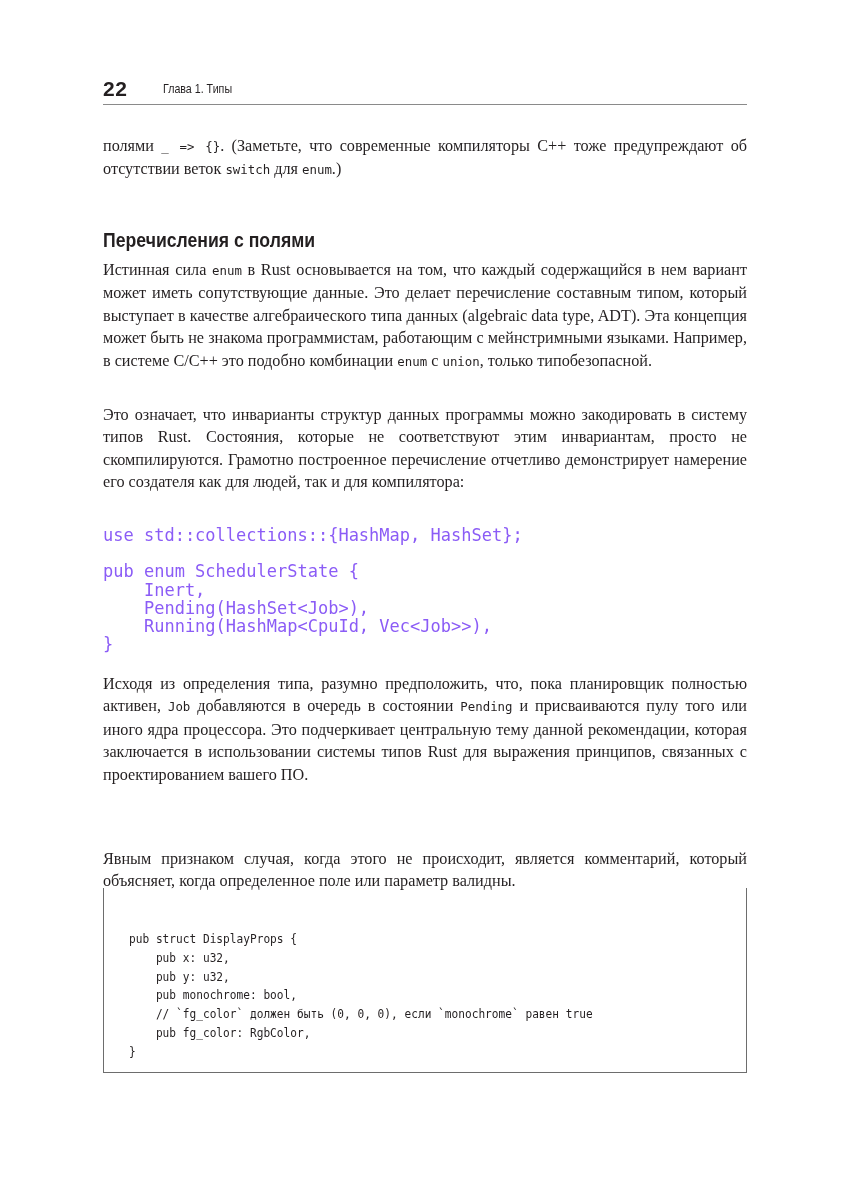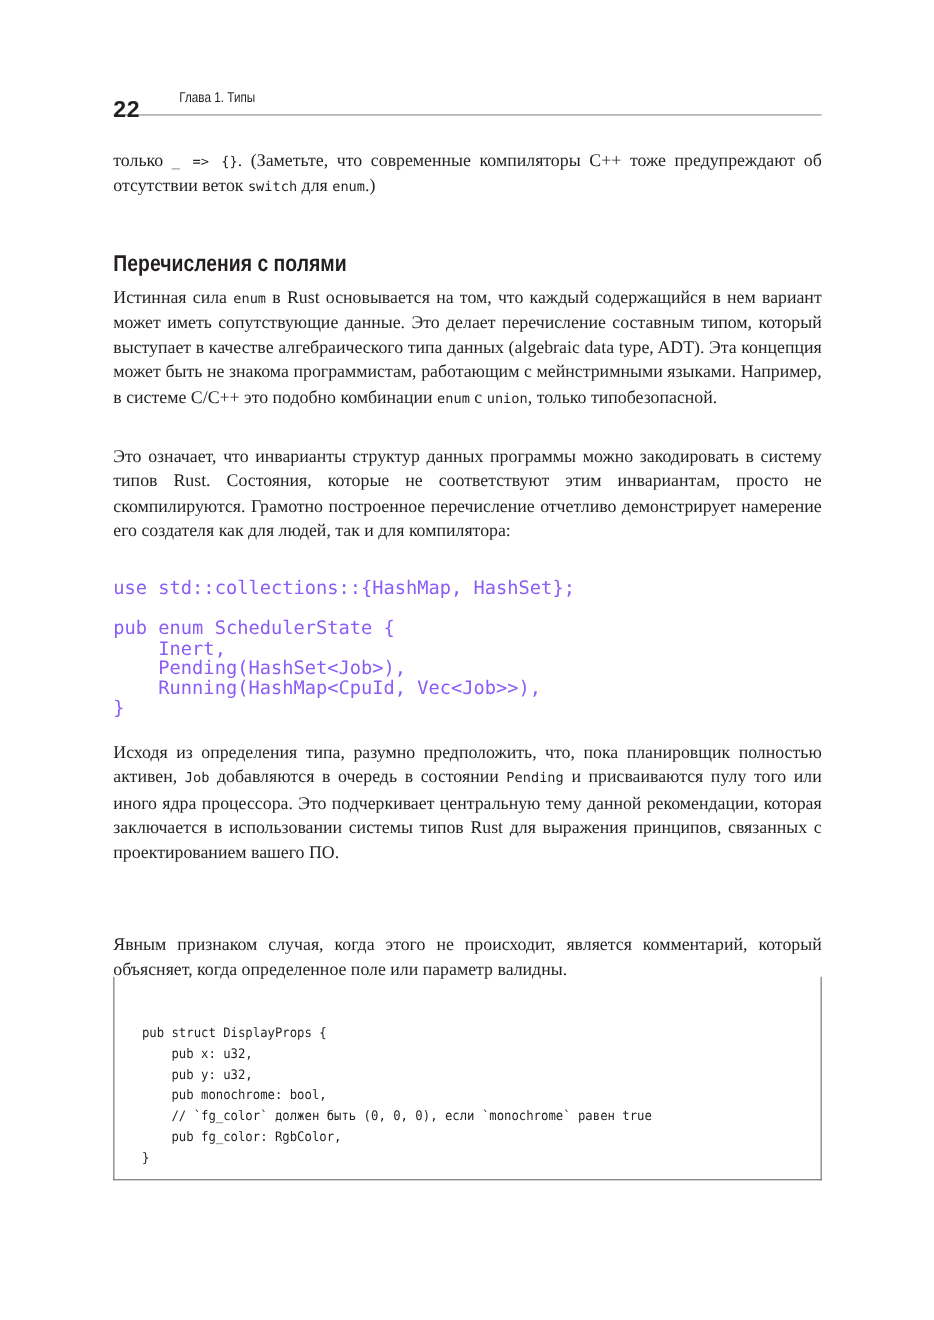--- a/index.html
+++ b/index.html
@@ -1,20 +1,20 @@
 <!DOCTYPE html>
 <html><head>
 <meta charset="utf-8">
 <style>
   html, body { margin: 0; padding: 0; background: #ffffff; }
   body { width: 849px; height: 1200px; position: relative; overflow: hidden; color: #231f20; }
   .page { position: absolute; left: 103px; top: 0; width: 644px; }
 
   .running-head { position: absolute; left: 0; top: 76px; width: 644px; height: 28px; border-bottom: 1.5px solid #8a8a8a; }
-  .page-num { position: absolute; left: 0; top: 12px; font-family: "Liberation Sans", sans-serif; font-weight: bold; font-size: 21px; line-height: 24px; color: #231f20; letter-spacing: 0.5px; }
+  .page-num { position: absolute; left: 0; top: 1px; font-family: "Liberation Sans", sans-serif; font-weight: bold; font-size: 21px; line-height: 24px; color: #231f20; letter-spacing: 0.5px; }
   .chapter { position: absolute; left: 60px; top: 5px; font-family: "Liberation Sans", sans-serif; font-size: 13px; line-height: 16px; color: #231f20; transform: scaleX(0.82); transform-origin: left center; }
 
   .para { position: absolute; left: 0; width: 644px; font-family: "Liberation Serif", serif; font-size: 16.2px; line-height: 22.4px; color: #231f20; text-align: justify; text-align-last: left; }
   .code-inline { font-family: "DejaVu Sans Mono", monospace; font-size: 12.4px; }
   .em { }
 
   .heading { position: absolute; left: 0; top: 226px; font-family: "Liberation Sans", sans-serif; font-weight: bold; font-size: 21px; line-height: 28px; color: #231f20; transform: scaleX(0.84); transform-origin: left center; white-space: nowrap; }
 
   .code-block { position: absolute; left: 0; margin: 0; font-family: "DejaVu Sans Mono", monospace; font-size: 17px; line-height: 18.2px; color: #8b5cf6; white-space: pre; }
 
@@ -26,21 +26,21 @@
 </head>
 <body>
 
 <div class="page">
 
   <div class="running-head">
     <span class="page-num">22</span>
     <span class="chapter">Глава 1. Типы</span>
   </div>
 
-  <p class="para" style="top:135px; margin:0;"><span>только </span><span class="code-inline">_ =&gt; {}</span><span>. (Заметьте, что современные компиляторы C++ тоже предупреждают об отсутствии веток </span><span class="code-inline">switch</span><span> для </span><span class="code-inline">enum</span><span>.)</span></p>
+  <p class="para" style="top:135px; margin:0;"><span>полями </span><span class="code-inline">_ =&gt; {}</span><span>. (Заметьте, что современные компиляторы C++ тоже предупреждают об отсутствии веток </span><span class="code-inline">switch</span><span> для </span><span class="code-inline">enum</span><span>.)</span></p>
 
   <h2 class="heading" style="margin:0;">Перечисления с полями</h2>
 
   <p class="para" style="top:259px; margin:0;"><span>Истинная сила </span><span class="code-inline">enum</span><span> в Rust основывается на том, что каждый содержащийся в нем вариант может иметь сопутствующие данные. Это делает перечисление составным типом, который выступает в качестве </span><span class="em">алгебраического типа данных</span><span> (algebraic data type, ADT). Эта концепция может быть не знакома программистам, работающим с мейнстримными языками. Например, в системе C/C++ это подобно комбинации </span><span class="code-inline">enum</span><span> с </span><span class="code-inline">union</span><span>, только типобезопасной.</span></p>
 
   <p class="para" style="top:404px; margin:0;">Это означает, что инварианты структур данных программы можно закодировать в систему типов Rust. Состояния, которые не соответствуют этим инвариантам, просто не скомпилируются. Грамотно построенное перечисление отчетливо демонстрирует намерение его создателя как для людей, так и для компилятора:</p>
 
   <pre class="code-block" style="top:526px;">use std::collections::{HashMap, HashSet};
 
 pub enum SchedulerState {

